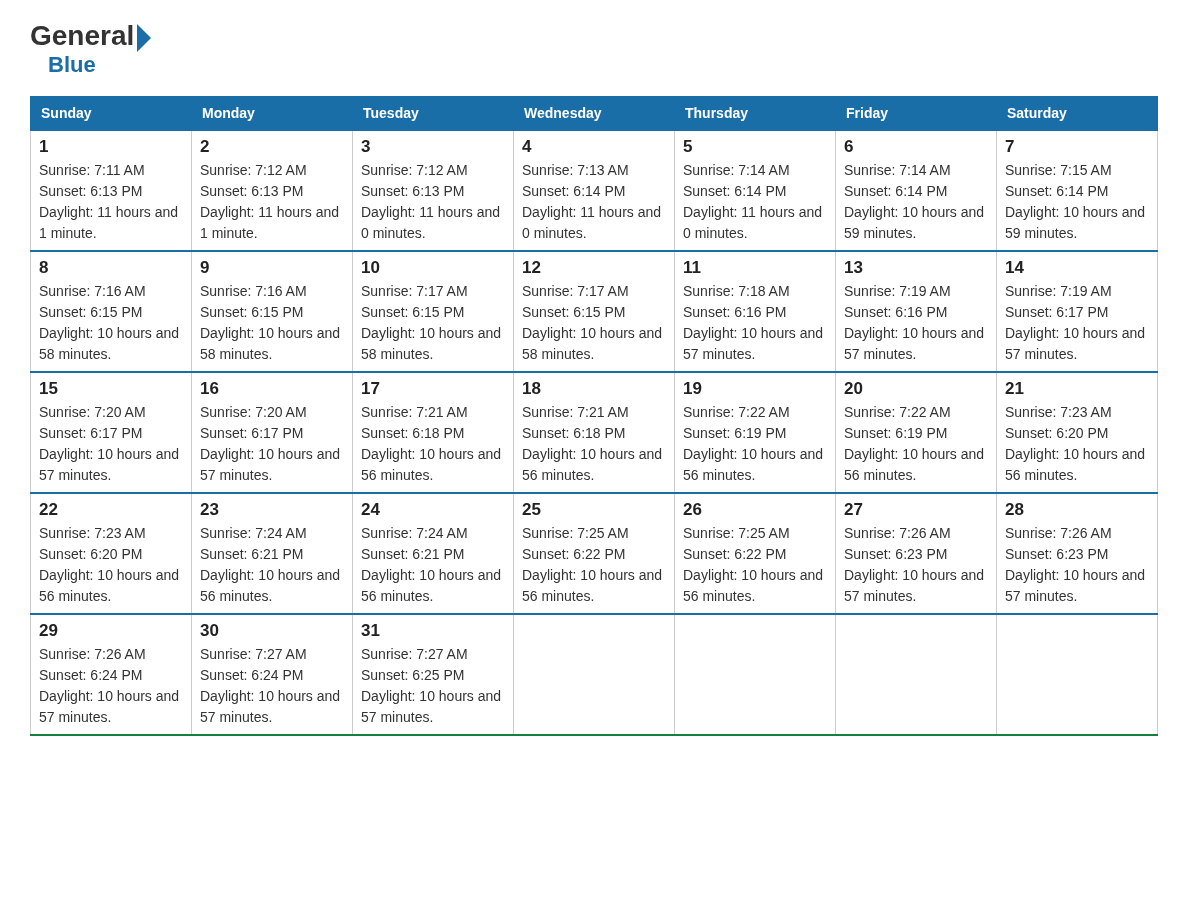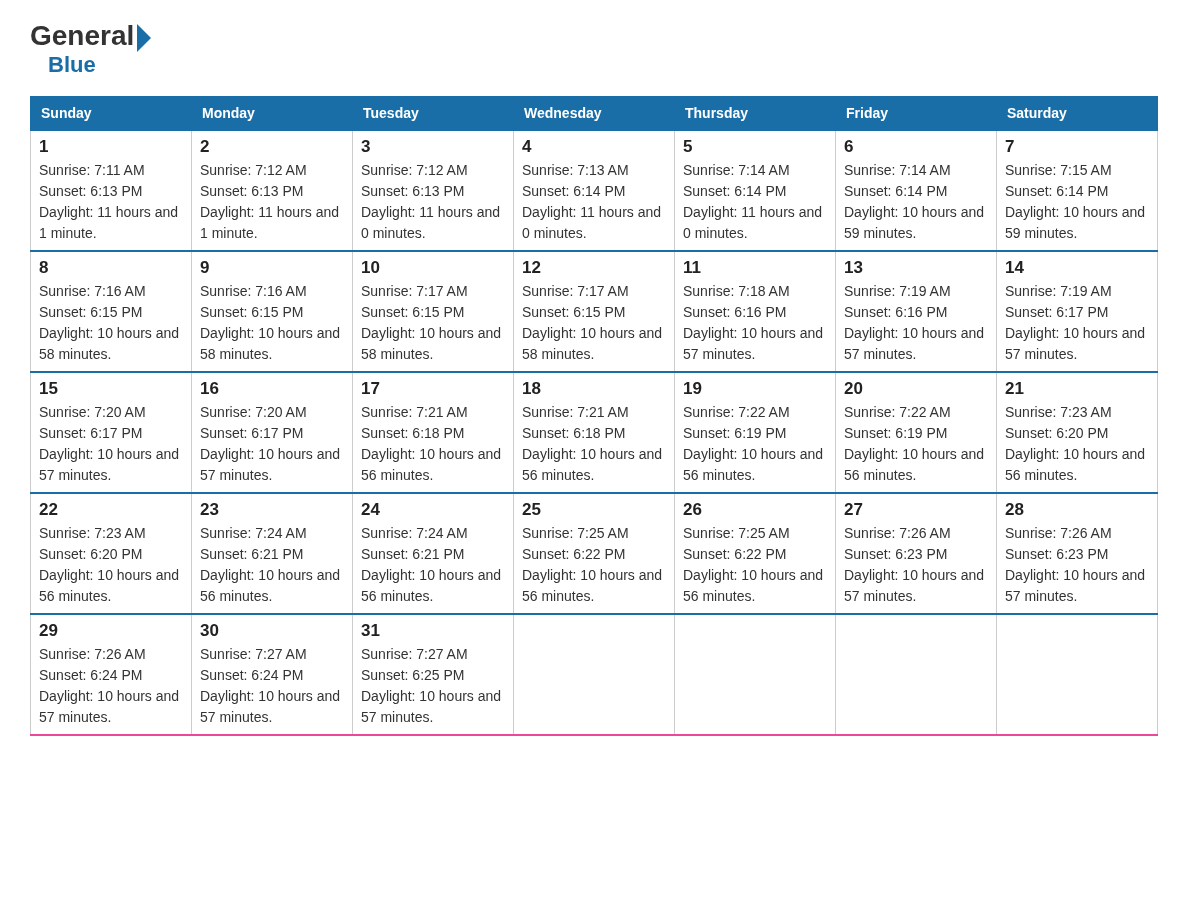--- a/index.html
+++ b/index.html
@@ -92,21 +92,21 @@
       color: #222;
       display: block;
       margin-bottom: 3px;
     }
     .calendar-table tbody tr td .day-info {
       font-size: 14px;
       line-height: 1.5;
       color: #333;
     }
     .calendar-table tbody tr:last-child td {
-      border-bottom: 2px solid #ec4899;
+      border-bottom: 2px solid #15803d;
     }
     .calendar-table tbody tr:first-child td {
       border-top: 2px solid #1a6ea8;
     }
     .row-divider td {
       border-top: 2px solid #1a6ea8 !important;
     }
     .empty-cell {
       background: #fff;
     }

